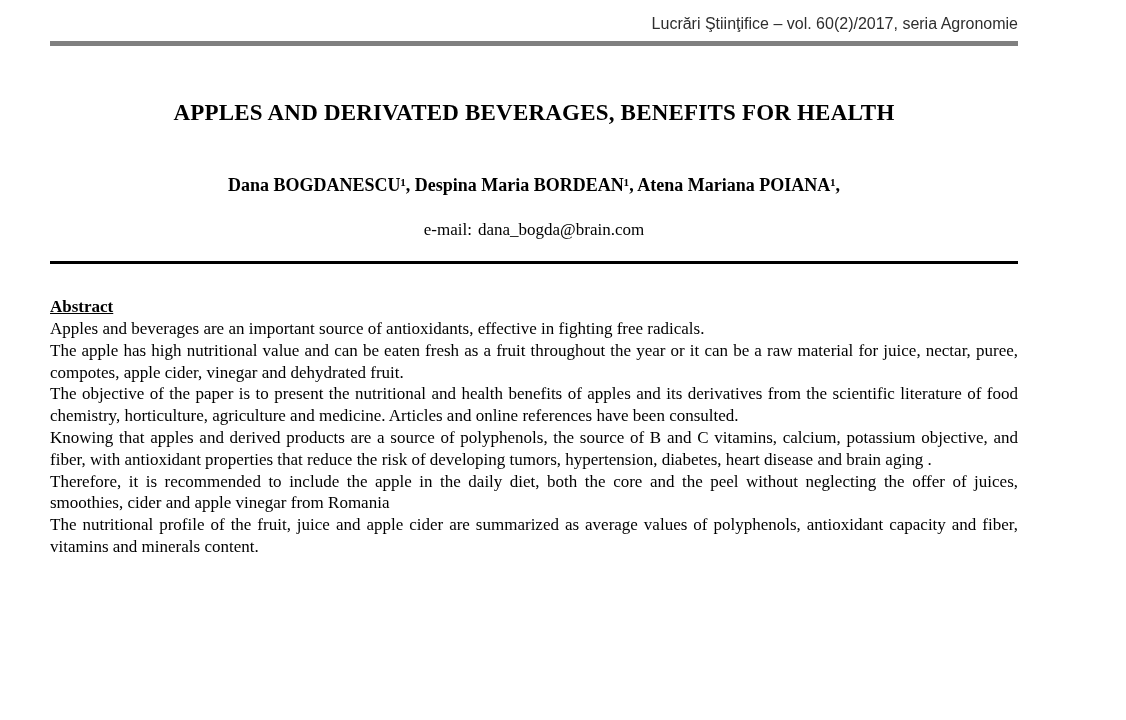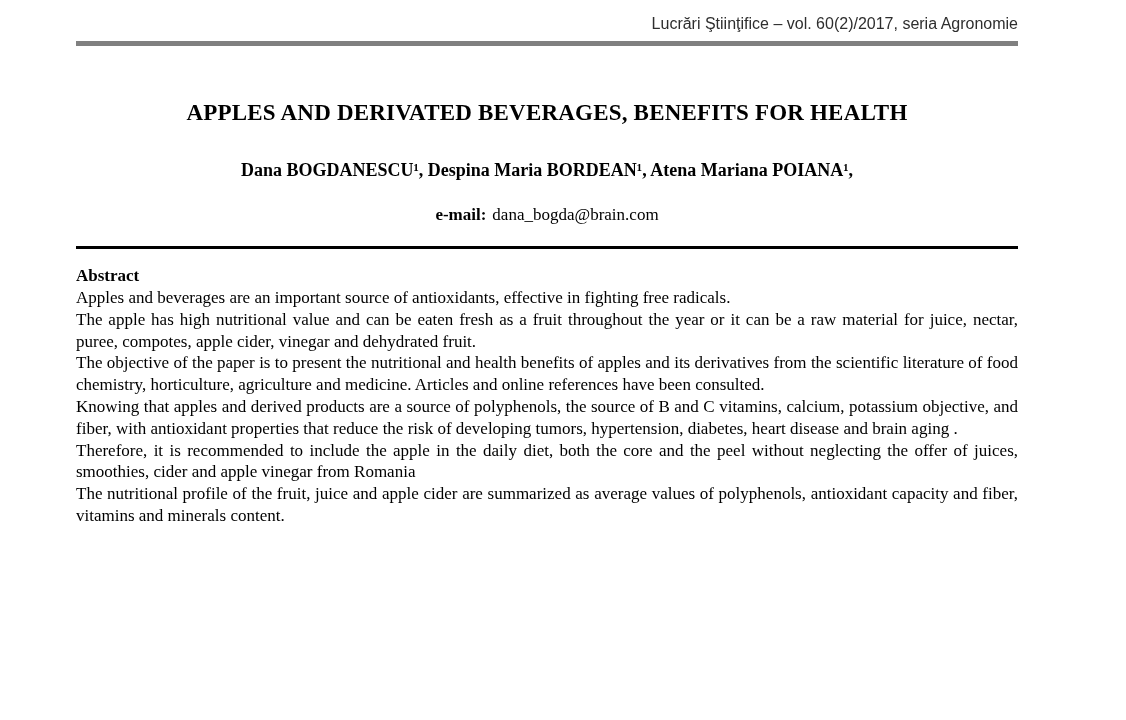--- a/index.html
+++ b/index.html
@@ -7,21 +7,21 @@
   .page {
     position: relative;
     width: 1126px;
     height: 720px;
     background: #ffffff;
     overflow: hidden;
     font-family: "Liberation Serif", serif;
     color: #000000;
   }
   .content {
-    padding: 14px 108px 0 76px; 
+    padding: 14px 108px 0 50px; 
   }
   .running-head {
     font-family: "Liberation Sans", sans-serif;
     font-size: 16px;
     line-height: 20px;
     text-align: right;
     color: #2e2e2e;
   }
   .gray-rule {
     height: 5px;
@@ -30,43 +30,44 @@
   }
   .title {
     margin-top: 52px;
     font-size: 23px;
     line-height: 30px;
     font-weight: bold;
     text-align: center;
     letter-spacing: 0.2px;
   }
   .authors {
-    margin-top: 31px;
+    margin-top: 46px;
     font-size: 18px;
     line-height: 23px;
     font-weight: bold;
     text-align: center;
   }
   .email-line {
     margin-top: 22px;
     font-size: 17px;
     line-height: 22px;
     text-align: center;
   }
-  .email-label { font-weight: bold; margin-right: 6px; }
+  .email-label { font-weight: normal; margin-right: 6px; }
   .black-rule {
     height: 3px;
     background: #000000;
     margin-top: 20px;
   }
   .abstract-heading {
-    margin-top: 16px;
+    margin-top: 32px;
     font-size: 17px;
     line-height: 22px;
     font-weight: bold;
+    text-decoration: underline;
   }
   .abstract-body {
     font-size: 17px;
     line-height: 21.8px;
   }
   .abstract-body p {
     text-align: justify;
   }
   .keywords {
     margin-top: 29px;

